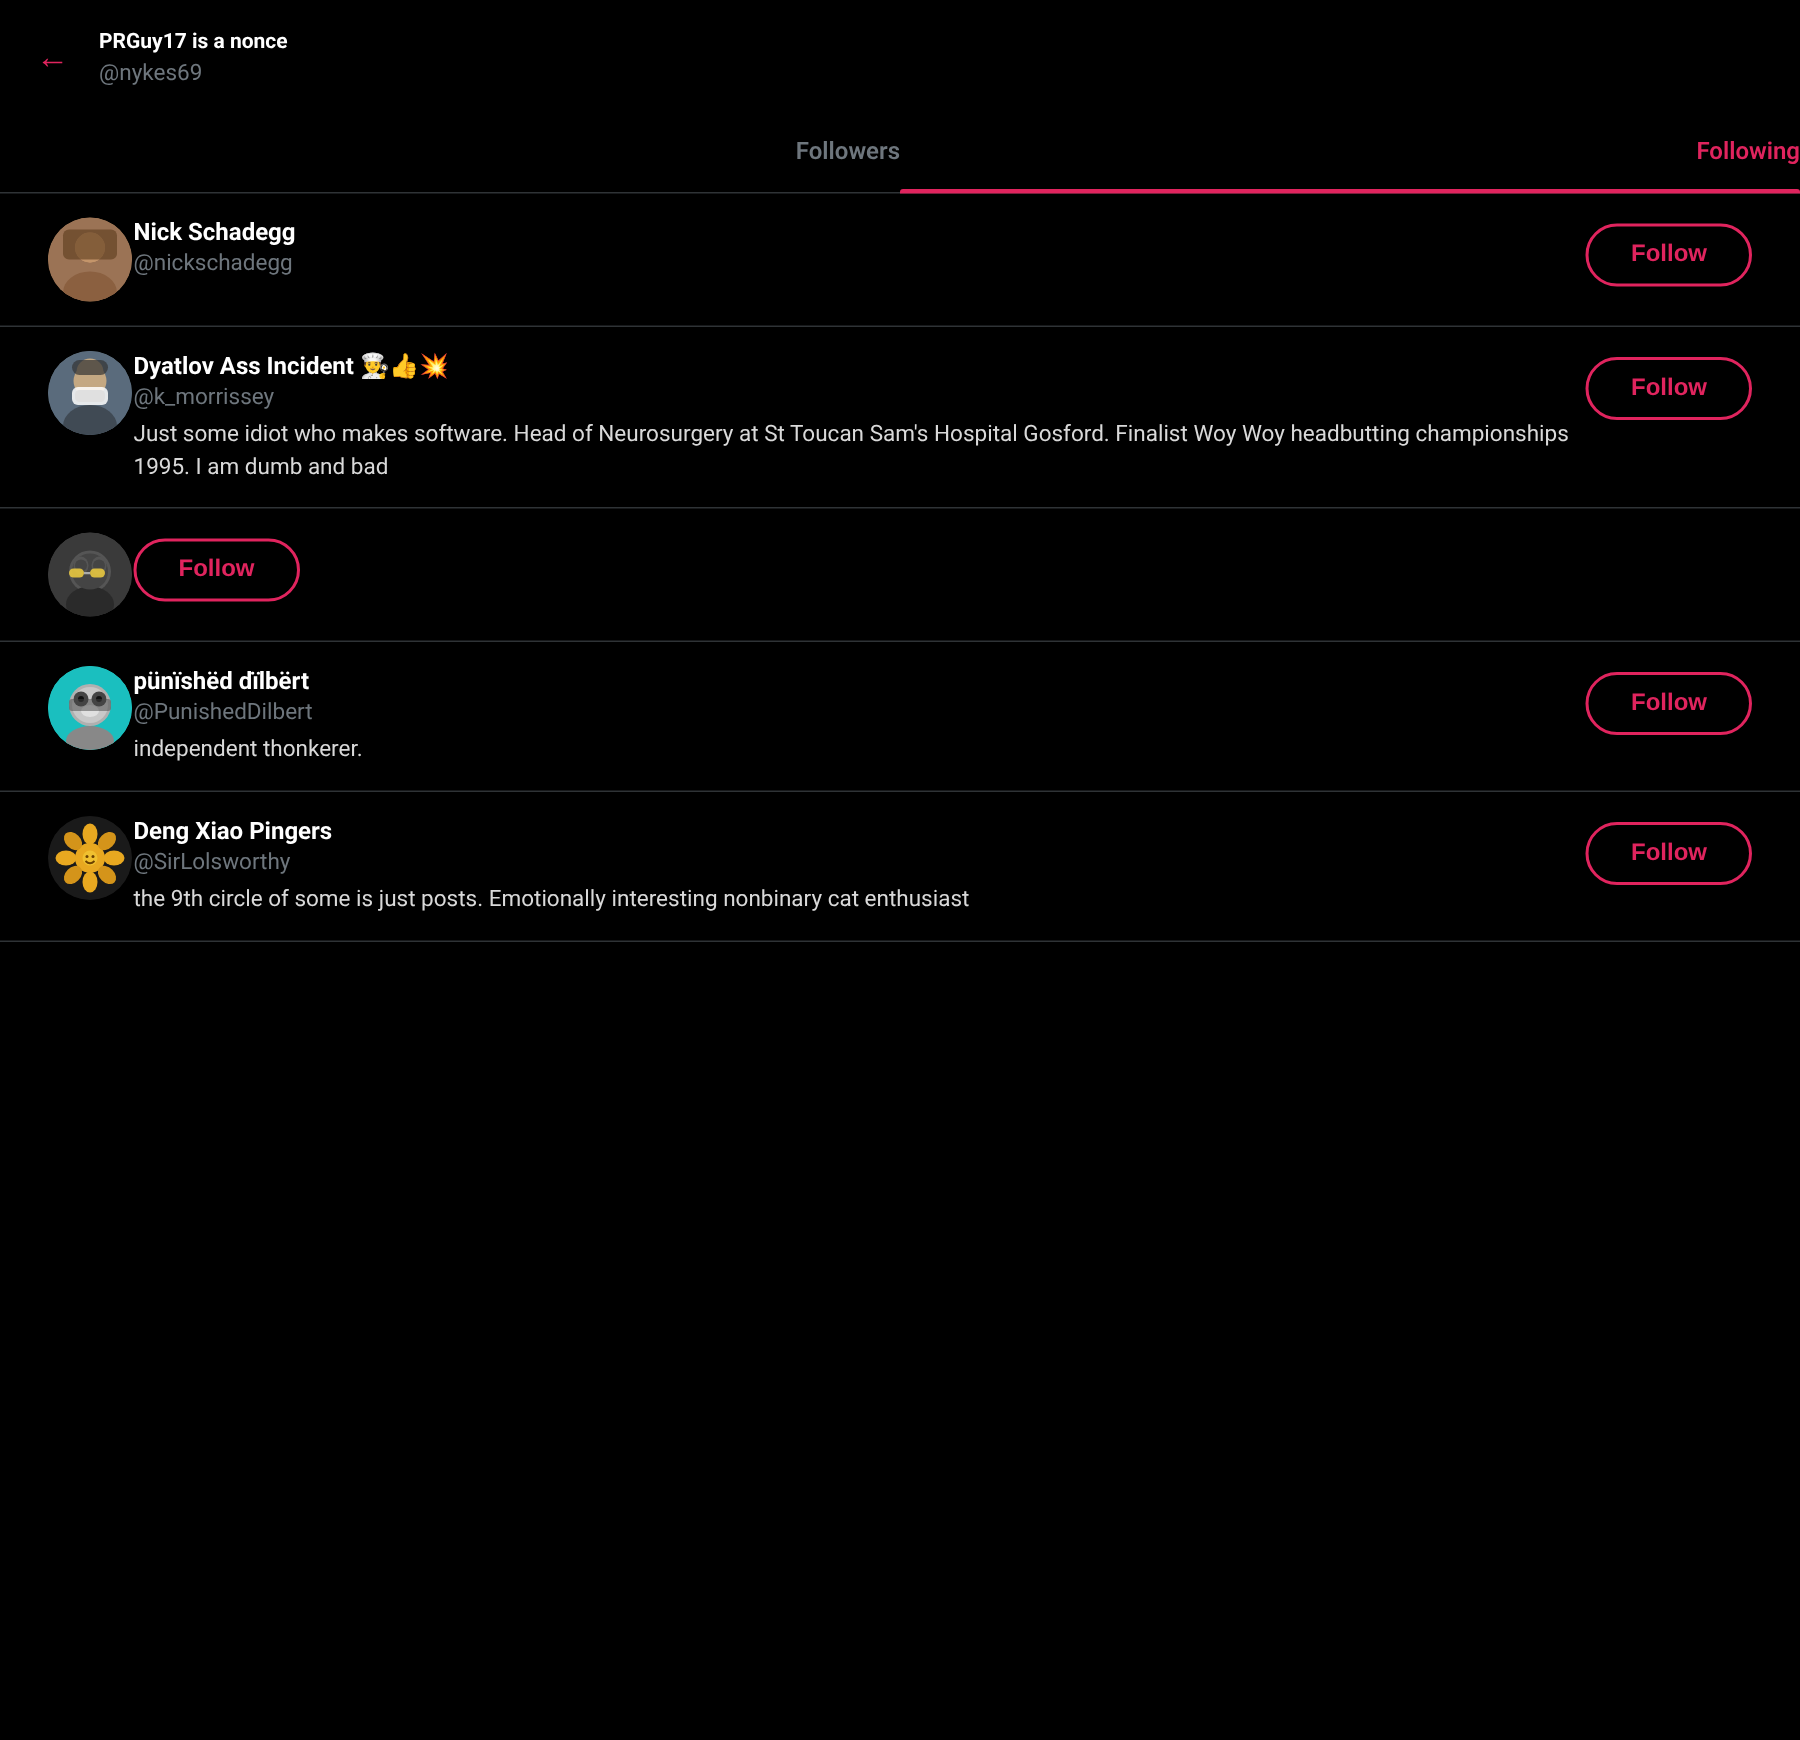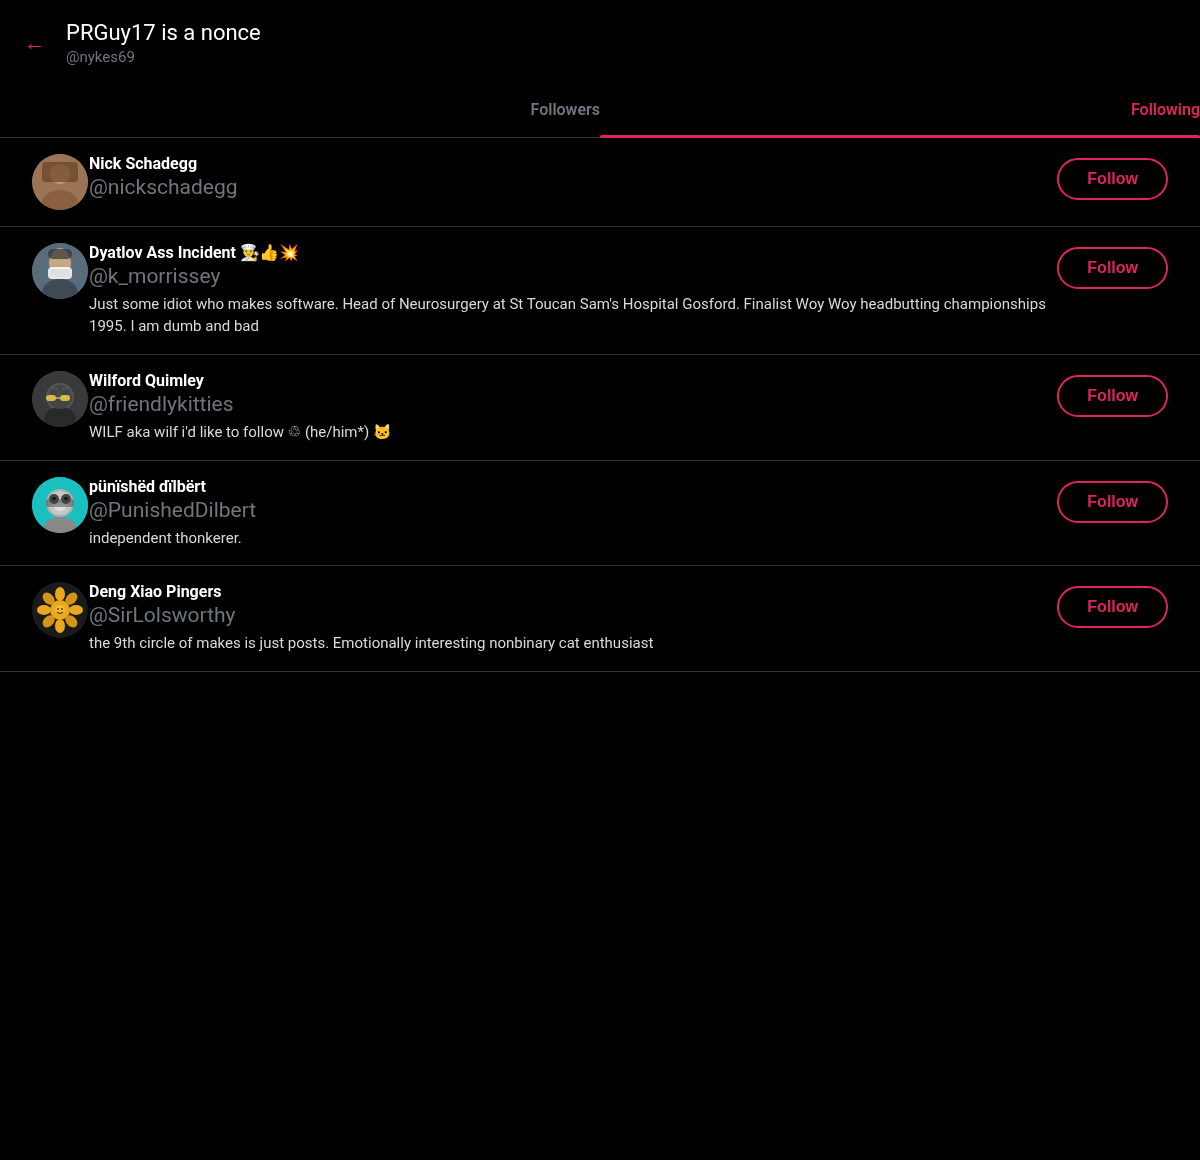--- a/index.html
+++ b/index.html
@@ -22,22 +22,22 @@
 
     .back-arrow {
       color: #e0245e;
       font-size: 22px;
       cursor: pointer;
     }
 
     .header-text {}
 
     .header-title {
-      font-size: 22px;
-      font-weight: 400;
+      font-size: 14px;
+      font-weight: 700;
       color: #fff;
       line-height: 1.2;
     }
 
     .header-handle {
       font-size: 15px;
       color: #6e767d;
       margin-top: 2px;
     }
 
@@ -105,21 +105,21 @@
     }
 
     .user-name {
       font-size: 16px;
       font-weight: 700;
       color: #fff;
       margin-bottom: 2px;
     }
 
     .user-handle {
-      font-size: 21px;
+      font-size: 15px;
       color: #6e767d;
       margin-bottom: 6px;
     }
 
     .user-bio {
       font-size: 15px;
       color: #d9d9d9;
       line-height: 1.45;
     }
 
@@ -260,25 +260,20 @@
 
         <ellipse cx="22" cy="22" rx="5" ry="6" fill="#555"></ellipse>
         <ellipse cx="34" cy="22" rx="5" ry="6" fill="#555"></ellipse>
         <circle cx="22" cy="22" r="4" fill="#444"></circle>
         <circle cx="34" cy="22" r="4" fill="#444"></circle>
 
         <rect x="14" y="24" width="10" height="6" rx="3" fill="#e8c840" opacity="0.9"></rect>
         <rect x="28" y="24" width="10" height="6" rx="3" fill="#e8c840" opacity="0.9"></rect>
         <line x1="24" y1="27" x2="28" y2="27" stroke="#aaa" stroke-width="1.5"></line>
       </svg>
-    </div>
-    <div class="user-info">
-      <div class="user-name">Wilford Quimley</div>
-      <div class="user-handle">@friendlykitties</div>
-      <div class="user-bio">WILF aka wilf i'd like to follow ♲ (he/him*) 🐱</div>
     </div>
     <div class="follow-btn-wrapper">
       <button class="follow-btn">Follow</button>
     </div>
   </div>
 
   <div class="user-row">
     <div class="avatar punished-avatar">
       <svg width="56" height="56" viewBox="0 0 56 56" xmlns="http://www.w3.org/2000/svg">
         <circle cx="28" cy="28" r="28" fill="#1abfbf"></circle>
@@ -323,20 +318,20 @@
         <circle cx="28" cy="28" r="5" fill="#f0c030"></circle>
 
         <circle cx="26" cy="27" r="1" fill="#6a4000"></circle>
         <circle cx="30" cy="27" r="1" fill="#6a4000"></circle>
         <path d="M 25 30 Q 28 33 31 30" stroke="#6a4000" stroke-width="1.2" fill="none"></path>
       </svg>
     </div>
     <div class="user-info">
       <div class="user-name">Deng Xiao Pingers</div>
       <div class="user-handle">@SirLolsworthy</div>
-      <div class="user-bio">the 9th circle of makes is just posts. Emotionally interesting nonbinary cat enthusiast</div>
+      <div class="user-bio">the 9th circle of some is just posts. Emotionally interesting nonbinary cat enthusiast</div>
     </div>
     <div class="follow-btn-wrapper">
       <button class="follow-btn">Follow</button>
     </div>
   </div>
 
 </div>
 
 </body></html>

